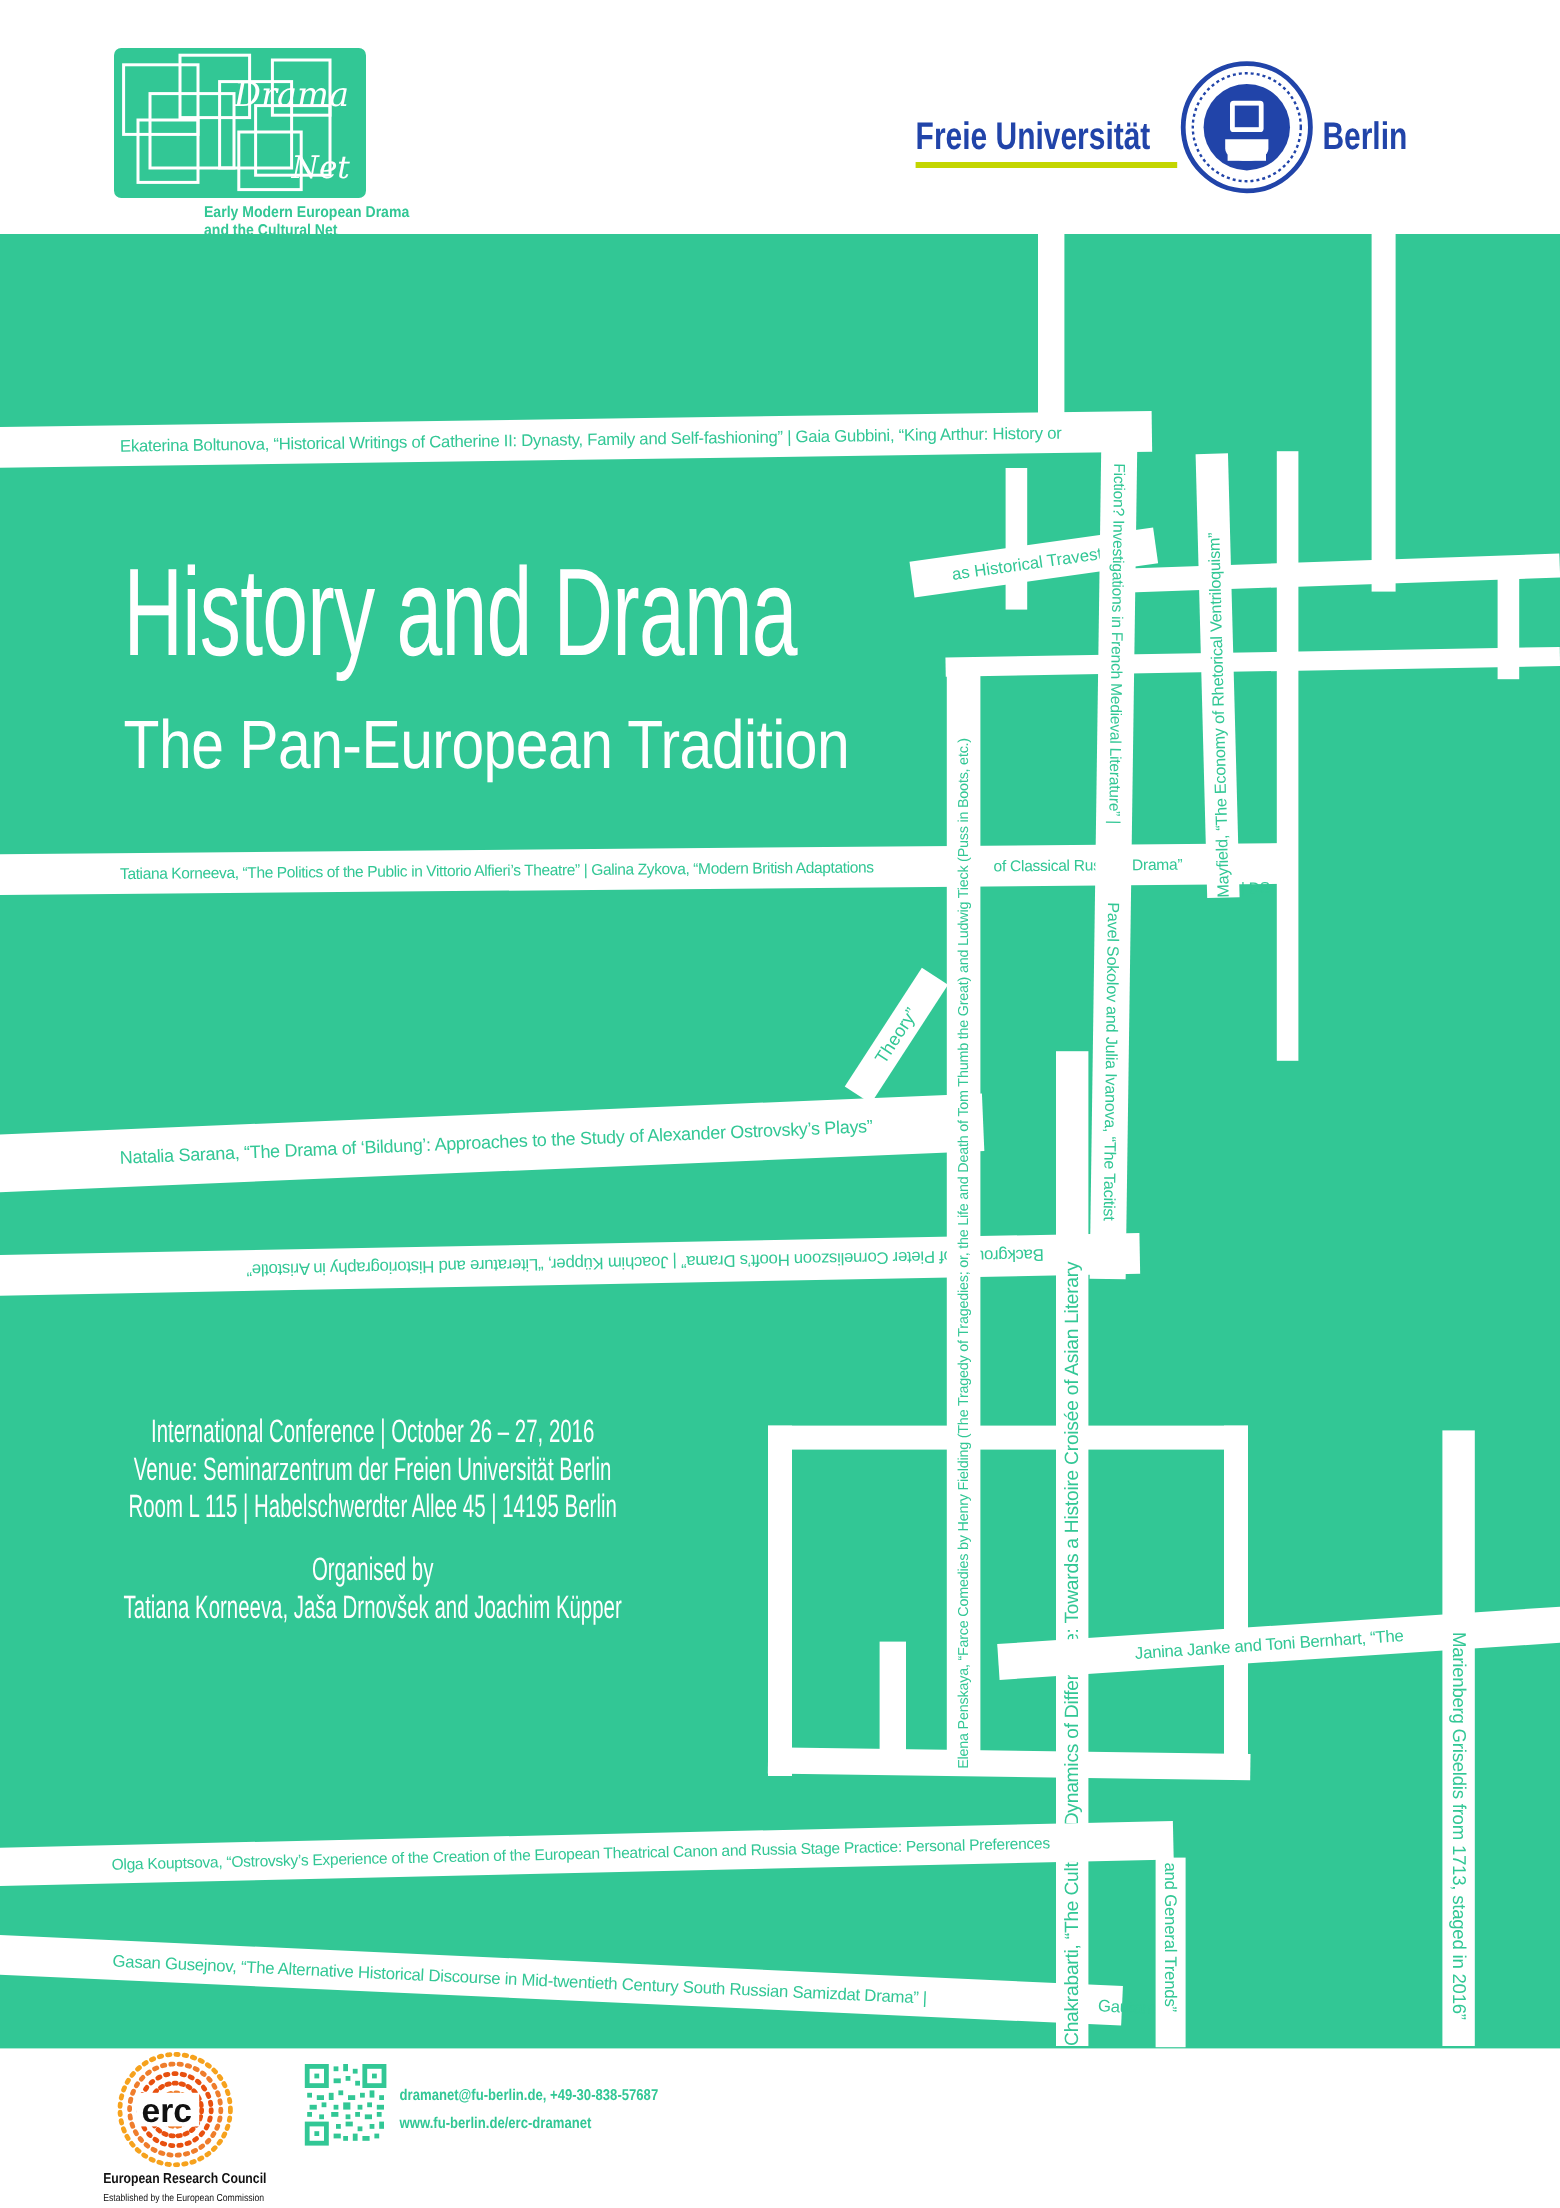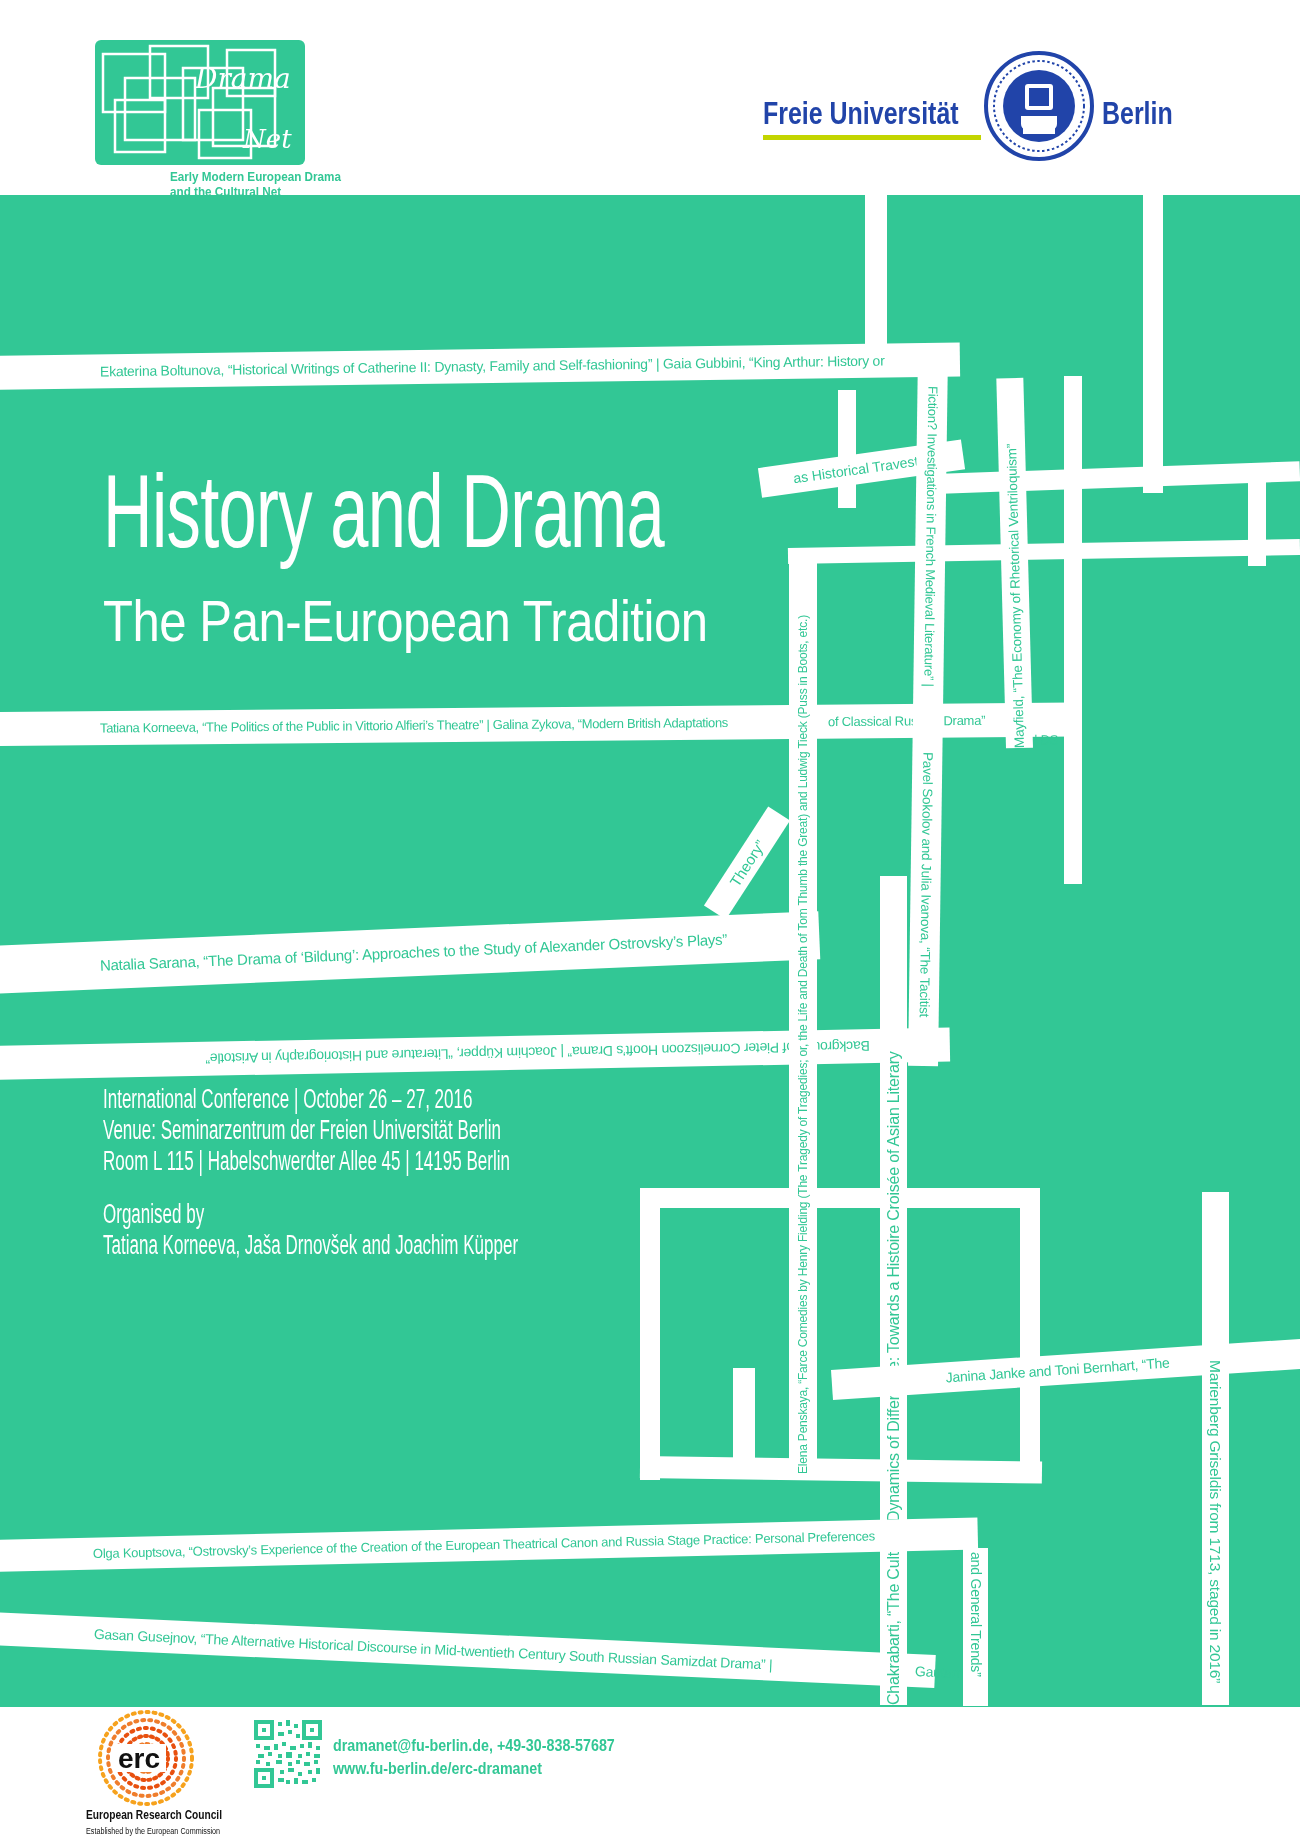--- a/index.html
+++ b/index.html
@@ -13,21 +13,21 @@
   .vtext-up{writing-mode:vertical-rl;transform:rotate(180deg);display:block;width:100%;height:100%;letter-spacing:-0.2px;}
   .flip180{display:block;width:100%;height:100%;transform:rotate(180deg);letter-spacing:-0.25px;}
   .white-title{position:absolute;color:#fff;white-space:nowrap;transform-origin:left center;}
   .conf{position:absolute;left:103px;color:#fff;}
   .conf div{font-size:27px;line-height:31px;transform:scaleX(0.63);transform-origin:left center;white-space:nowrap;}
   .cond{display:inline-block;transform:scaleX(0.84);transform-origin:left center;white-space:nowrap;}
   .fu-word{position:absolute;color:#2144A9;font-weight:bold;font-size:32px;transform:scaleX(0.78);transform-origin:left center;white-space:nowrap;}
   .green-cap{position:absolute;color:#32C795;font-weight:bold;font-size:13px;line-height:15px;transform:scaleX(0.9);transform-origin:left top;}
   .erc-cap1{position:absolute;color:#111;font-weight:bold;font-size:12px;transform:scaleX(0.85);transform-origin:left top;white-space:nowrap;}
   .erc-cap2{position:absolute;color:#111;font-size:8.5px;transform:scaleX(0.85);transform-origin:left top;white-space:nowrap;}
-  .contact{position:absolute;color:#32C795;font-weight:600;font-size:17px;line-height:23px;}
+  .contact{position:absolute;color:#32C795;font-weight:600;font-size:13px;line-height:23px;}
 </style>
 </head>
 <body>
 
 <div id="poster">
 
   <svg style="position:absolute;left:95px;top:40px;" width="210" height="125" viewBox="0 0 210 125">
     <rect x="0" y="0" width="210" height="125" rx="6" fill="#32C795"></rect>
     <g stroke="#fff" stroke-width="2.5" fill="none">
       <rect x="8" y="14" width="62" height="58"></rect>
@@ -135,21 +135,21 @@
     <span class="vtext-down" style="line-height:27px;padding-top:168px;">Marienberg Griseldis from 1713, staged in 2016”</span>
   </div>
 
   <div class="band" style="left:963px;top:1548px;width:25px;height:158px;font-size:14px;">
     <span class="vtext-down" style="line-height:25px;padding-top:4px;">and General Trends”</span>
   </div>
 
   <div class="white-title" style="left:103px;top:452px;font-size:104px;transform:scaleX(0.66);letter-spacing:-1px;">History and Drama</div>
   <div class="white-title" style="left:103px;top:588px;font-size:57px;transform:scaleX(0.86);letter-spacing:-0.5px;">The Pan-European Tradition</div>
 
-  <div class="conf" style="top:1084px;">
+  <div class="conf" style="top:1178px;text-align:center;">
     <div>International Conference | October 26 – 27, 2016</div>
     <div>Venue: Seminarzentrum der Freien Universität Berlin</div>
     <div>Room L 115 | Habelschwerdter Allee 45 | 14195 Berlin</div>
     <div style="margin-top:22px;">Organised by</div>
     <div>Tatiana Korneeva, Jaša Drnovšek and Joachim Küpper</div>
   </div>
 
   <svg style="position:absolute;left:88px;top:1710px;" width="116" height="96" viewBox="0 0 116 96">
     <g fill="none" stroke-linecap="round">
       <circle cx="58" cy="48" r="46" stroke="#F6A21D" stroke-width="4" stroke-dasharray="2 5"></circle>

